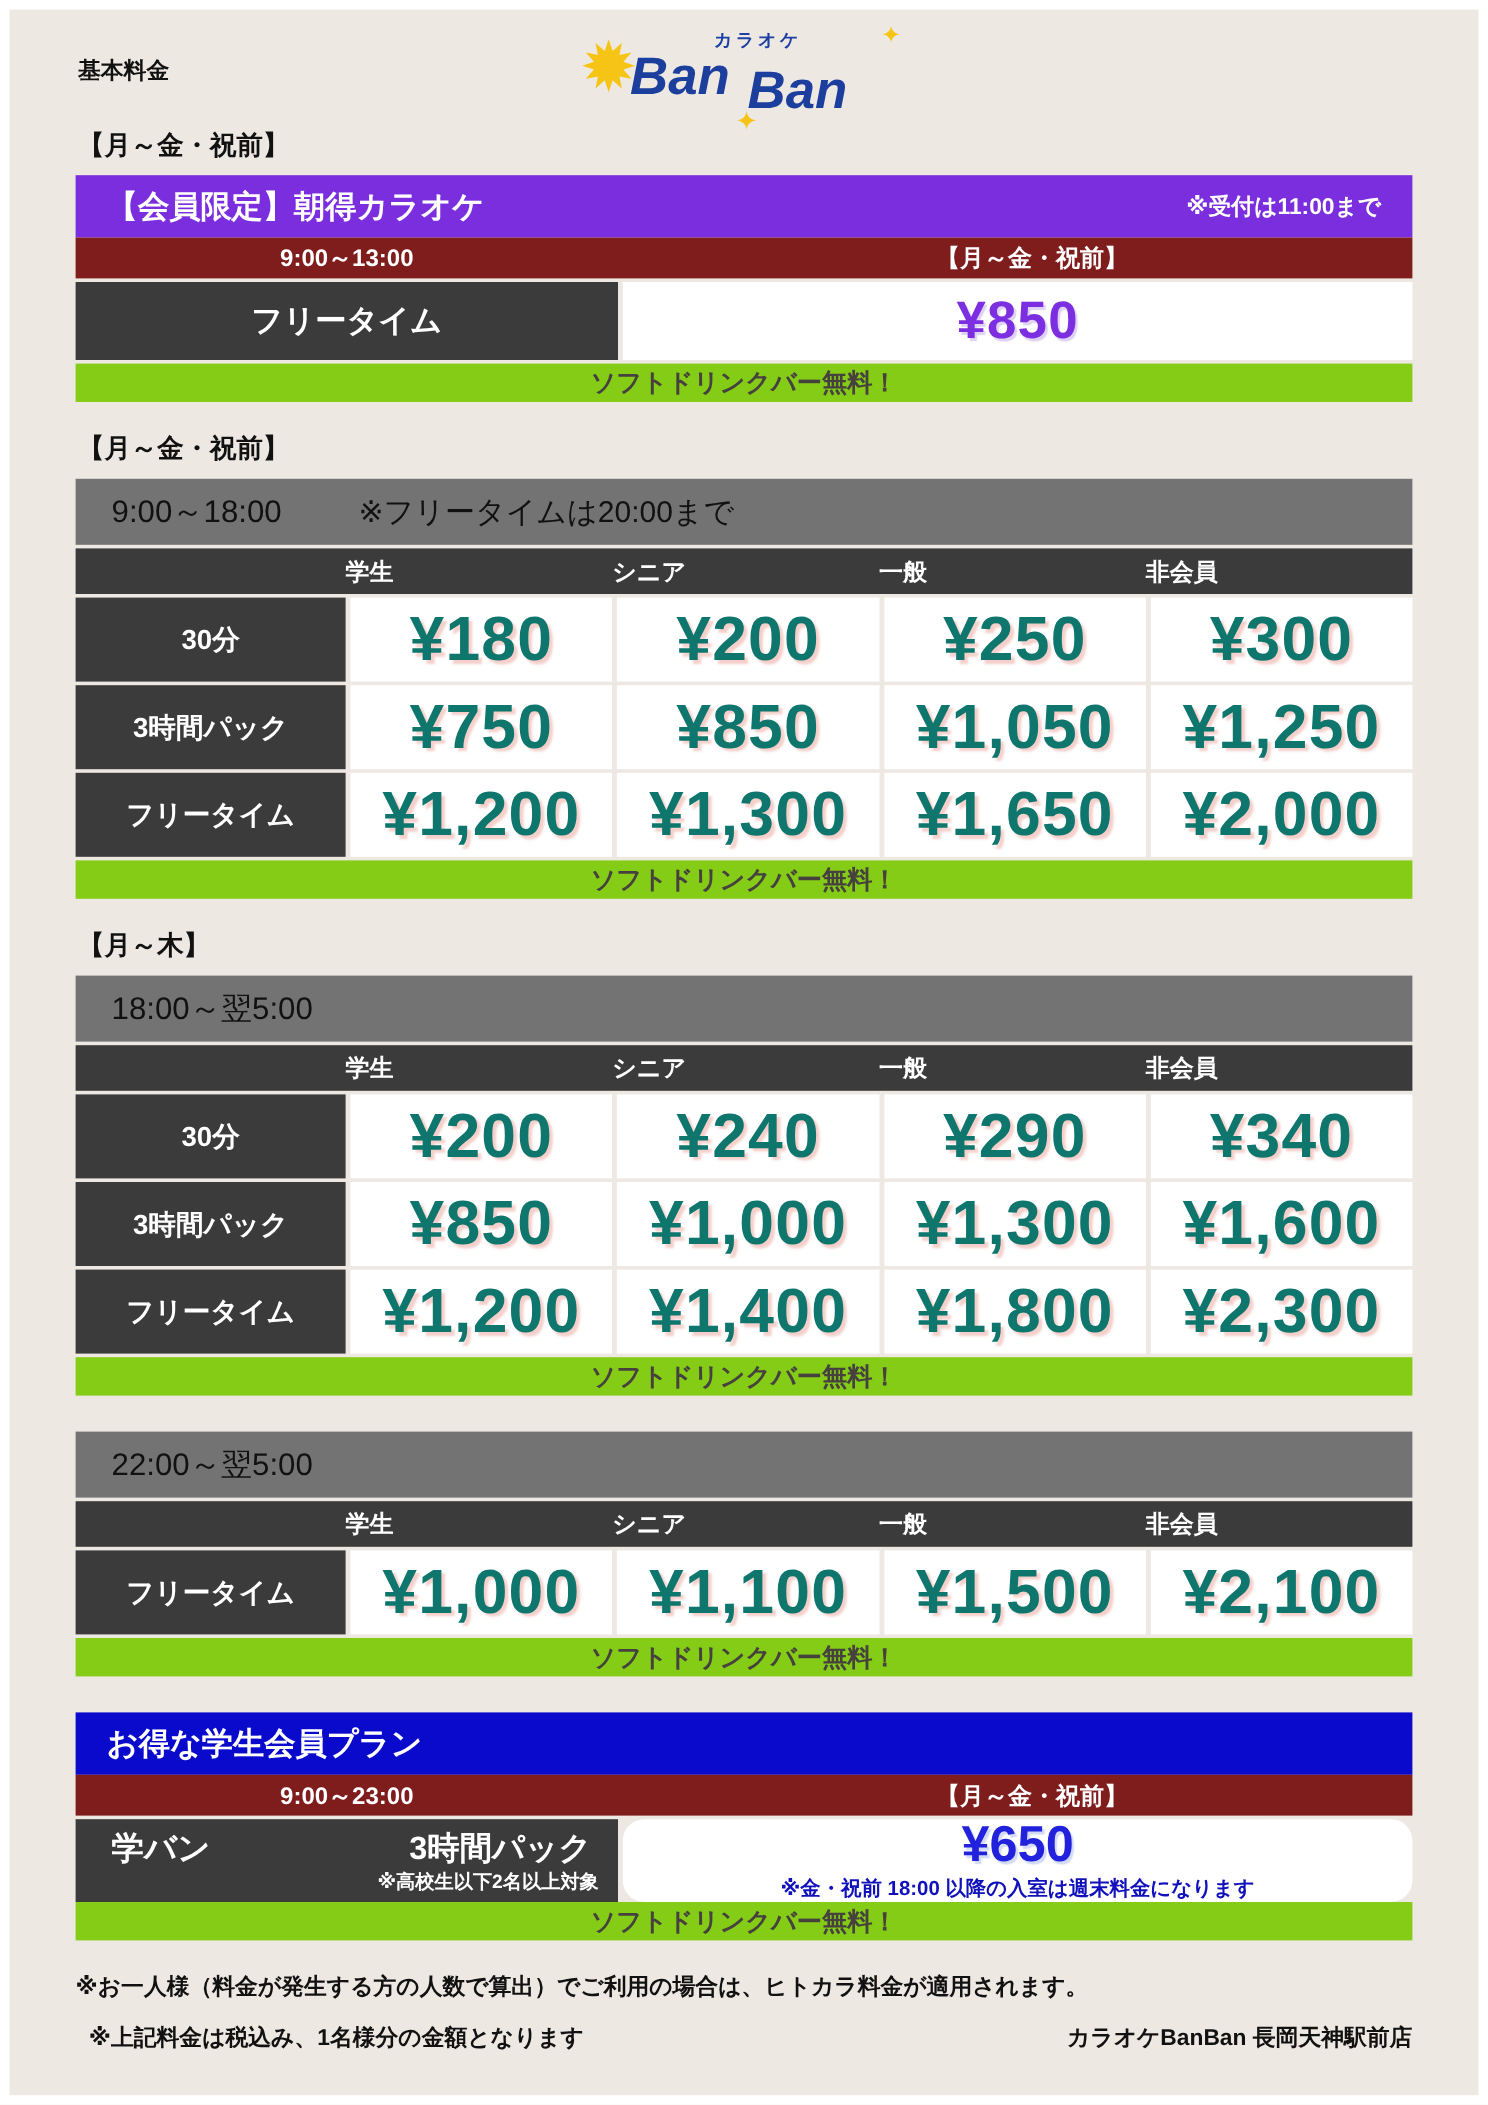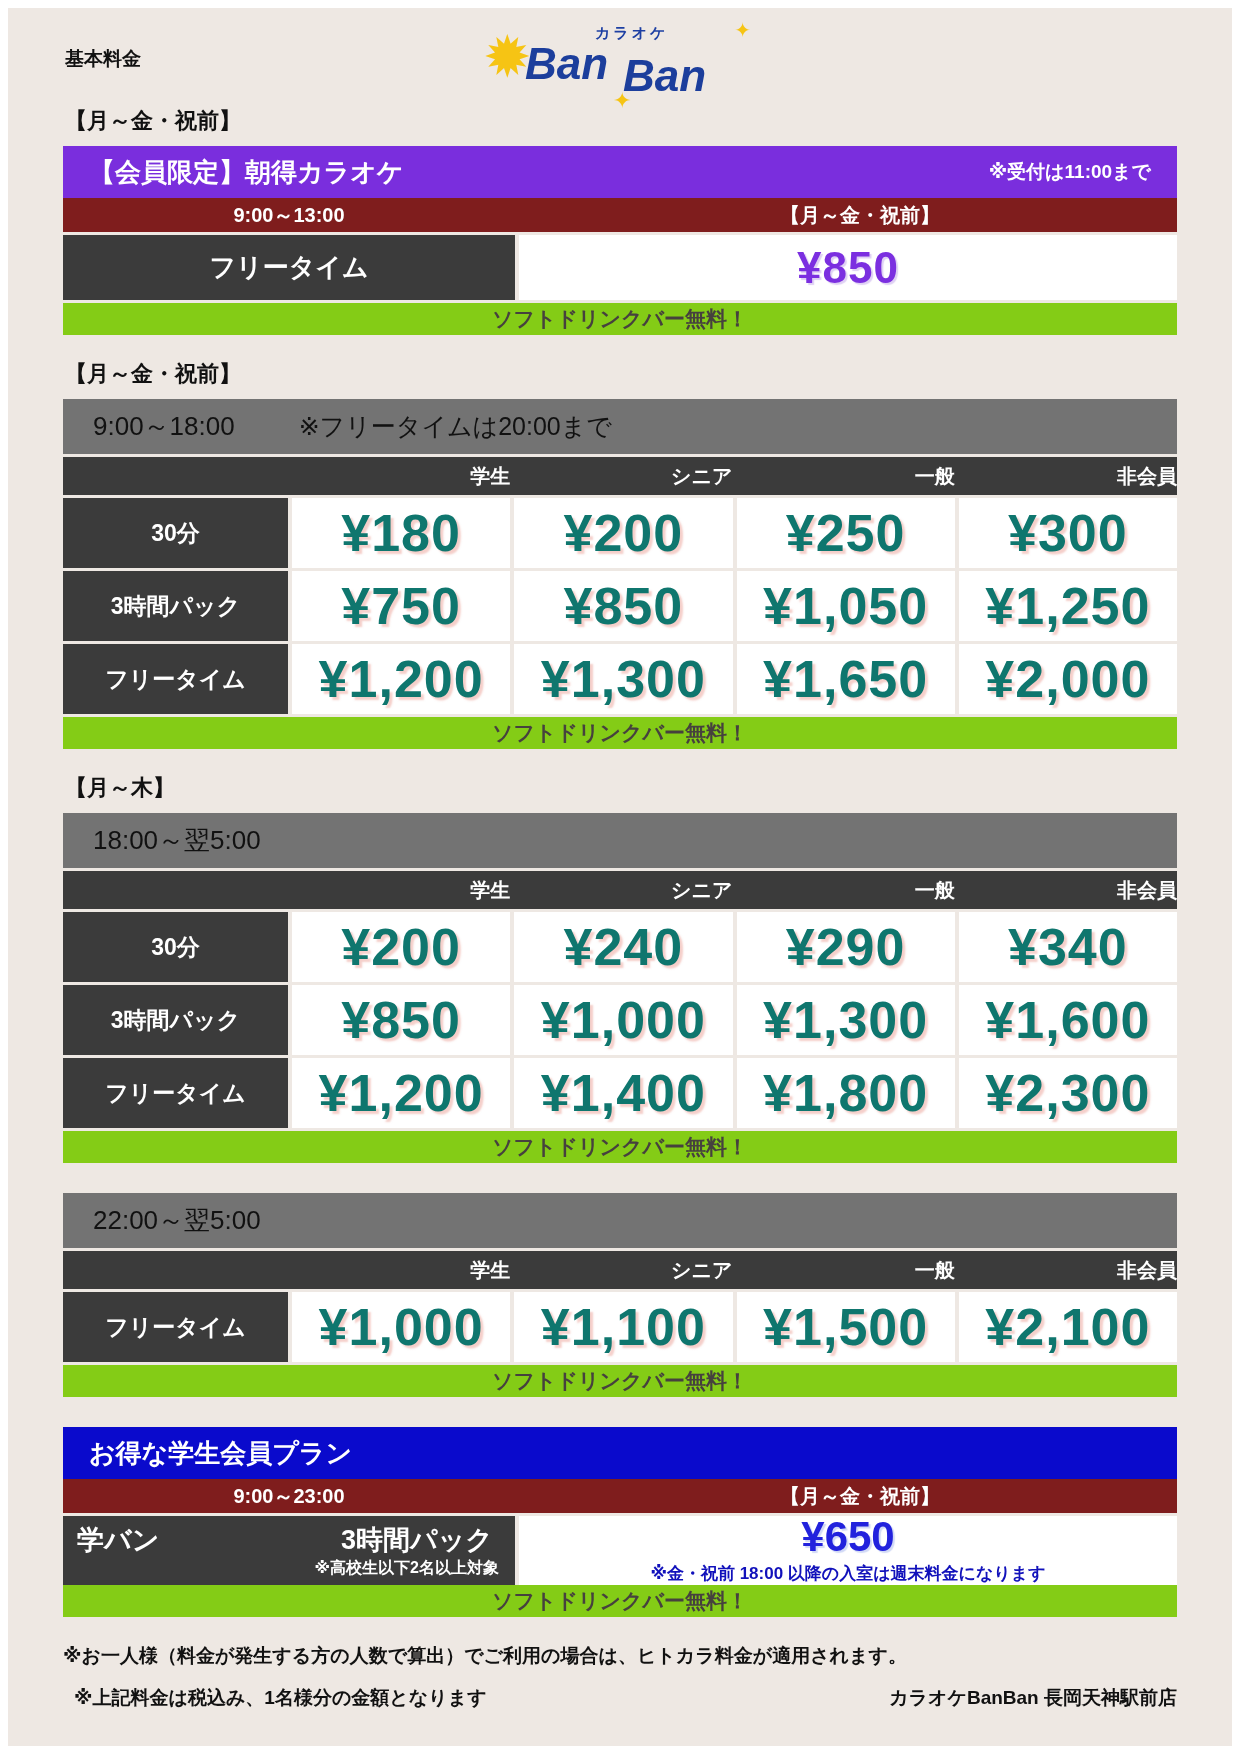--- a/index.html
+++ b/index.html
@@ -56,36 +56,36 @@
               display: flex; align-items: center; justify-content: center; font-size: 21px; font-weight: bold; }
 
   
   .time-bar { height: 55px; background: #737373; display: flex; align-items: center;
               padding: 0 30px; font-weight: normal; font-size: 26px; color: #111; }
   .time-bar .note { margin-left: 64px; font-size: 25px; }
 
   
   .table-header { display: grid; grid-template-columns: 225px repeat(4, 1fr); margin-top: 3px; height: 38px;
                   background: #3B3B3B; color: #fff; font-weight: bold; font-size: 20px;
-                  align-items: center; text-align: right; }
+                  align-items: center; text-align: left; }
   .t-row { display: grid; grid-template-columns: 225px repeat(4, 1fr); gap: 0 4px; margin-top: 3px; height: 70px; }
   .t-row .label { background: #3B3B3B; color: #fff; font-size: 23px; font-weight: bold;
                   display: flex; align-items: center; justify-content: center; }
   .t-row .price { background: #fff; color: #0f766e; font-size: 52px; font-weight: bold; letter-spacing: 1px;
                   display: flex; align-items: center; justify-content: center;
                   text-shadow: 3px 3px 2px rgba(235,160,150,.5); }
 
   
   .gakuban-cell { background: #3B3B3B; color: #fff; display: flex; flex-direction: column;
-                  justify-content: space-between; padding: 6px 16px 6px 14px; }
+                  justify-content: space-between; padding: 6px 16px 6px 30px; }
   .gakuban-top { display: flex; justify-content: space-between; align-items: center;
                  font-weight: bold; font-size: 27px; padding-right: 6px; }
   .gakuban-cond { text-align: right; font-size: 16px; font-weight: bold; }
   .p650-cell { background: #fff; display: flex; flex-direction: column; align-items: center;
-               justify-content: center; gap: 4px; }
+               justify-content: center; gap: 4px; border-radius: 18px; }
   .p650 { color: #2222DD; font-size: 42px; font-weight: bold; line-height: 1;
           text-shadow: 2px 2px 1px rgba(140,160,230,.4); }
   .p650-note { color: #1111BB; font-size: 17px; font-weight: bold; }
   .split-row.student { height: 66px; margin-top: 3px; }
 
   
   .footer { margin-top: 26px; font-weight: bold; font-size: 19px; color: #111; }
   .footer-line2 { display: flex; justify-content: space-between; margin-top: 16px; margin-left: 11px; }
 
   .mt30 { margin-top: 30px; }

